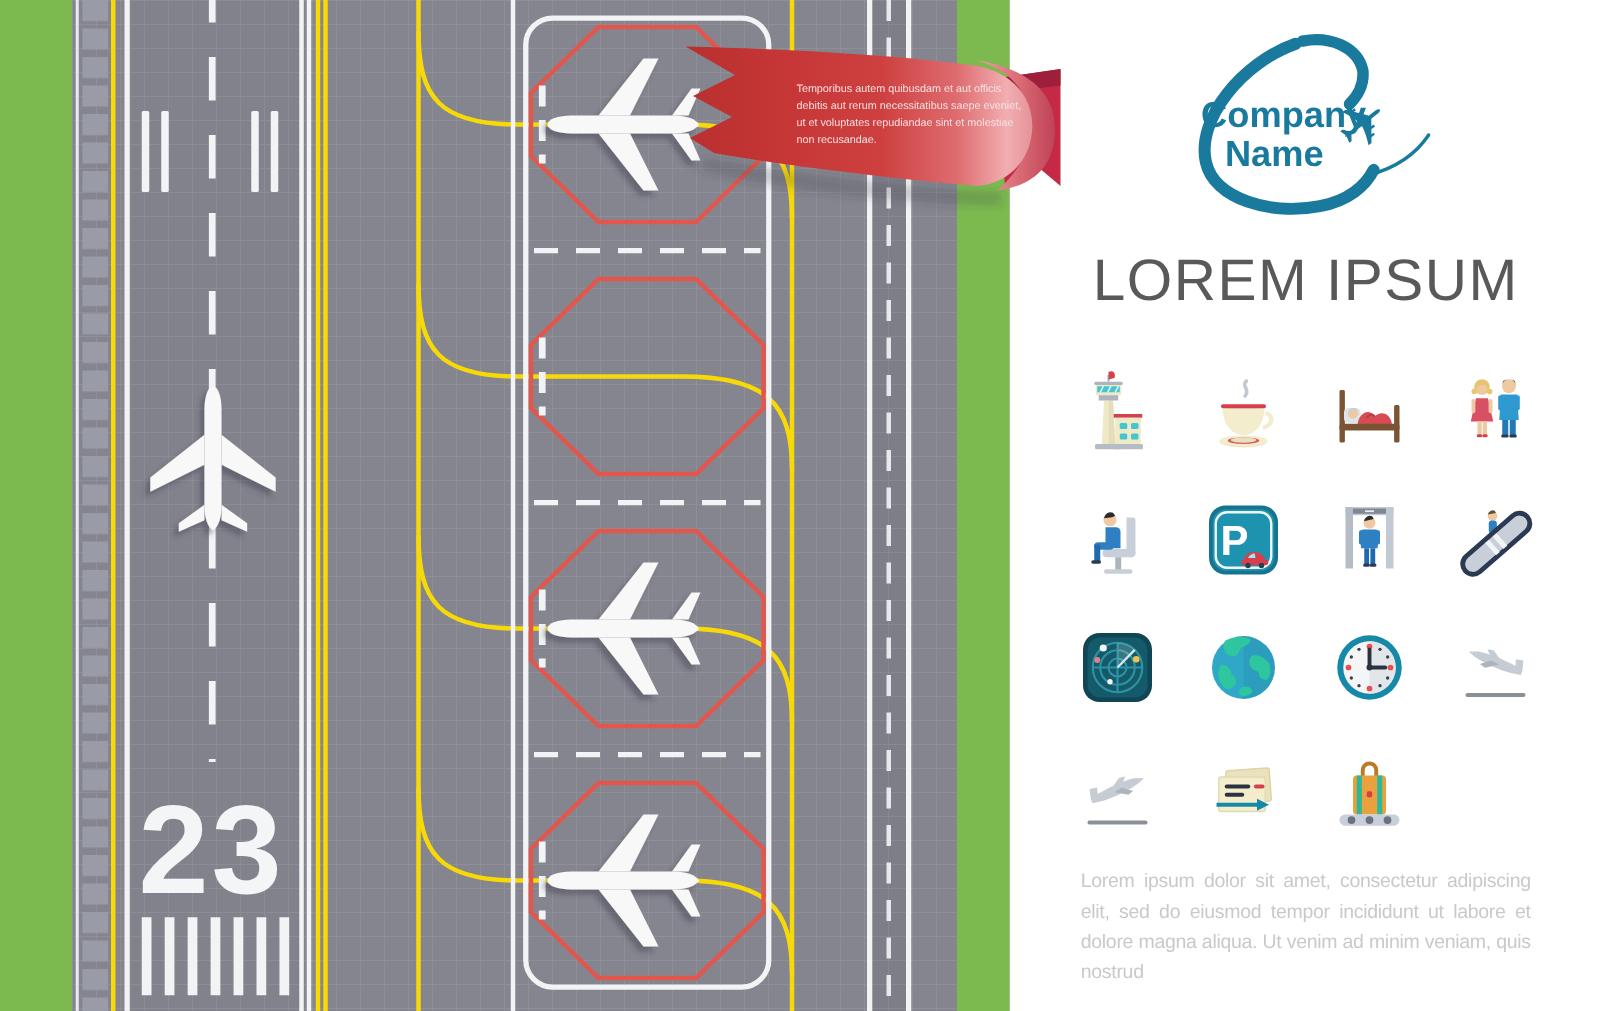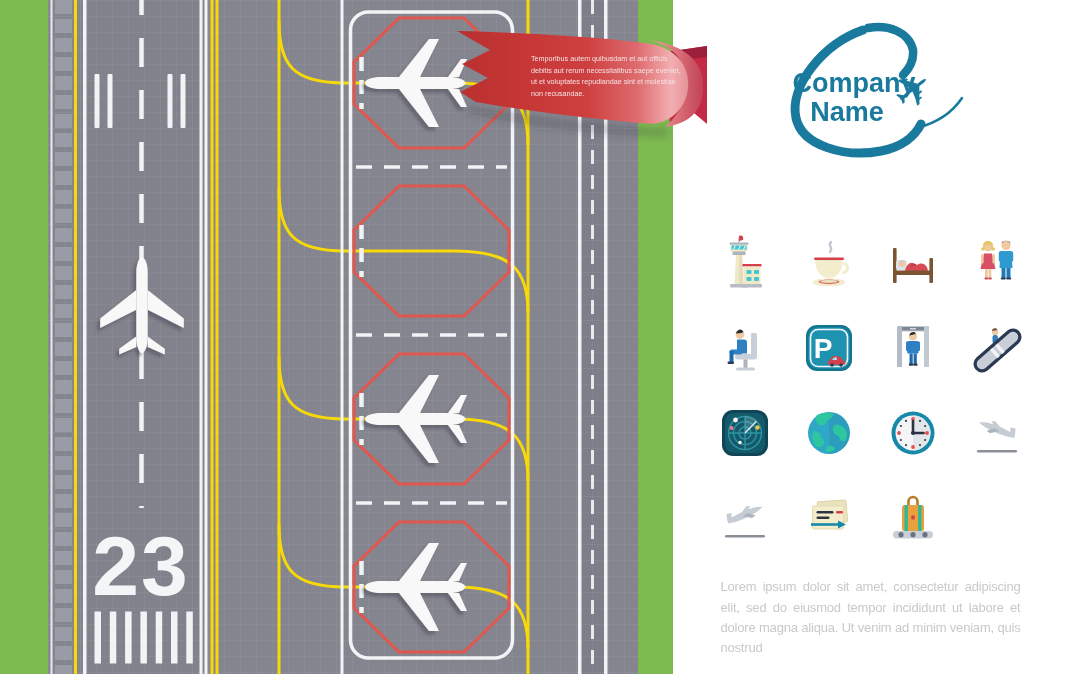--- a/index.html
+++ b/index.html
@@ -9,21 +9,21 @@
   
   #right-panel{position:absolute;left:673px;top:0;width:395px;height:658px;
                display:flex;flex-direction:column;align-items:center;justify-content:space-between;}
   #logo-svg{margin-top:22px;}
   #heading{margin-top:12px;font-size:39px;font-weight:400;color:#59595B;letter-spacing:1px;
            white-space:nowrap;}
   #icon-grid{margin-top:36px;display:grid;grid-template-columns:repeat(4,58px);
              grid-auto-rows:58px;column-gap:26px;row-gap:27px;}
   .cell{width:58px;height:58px;display:flex;align-items:center;justify-content:center;}
   .cell svg{width:56px;height:56px;}
-  #paragraph{margin-top:2px;width:300px;font-size:13px;line-height:1.55;color:#C8C9CB;
+  #paragraph{margin-top:18px;width:300px;font-size:13px;line-height:1.55;color:#C8C9CB;
              text-align:justify;text-align-last:justify;letter-spacing:-0.2px;}
   .rib-text{font-size:7.2px;fill:#F5E2E4;font-family:"Liberation Sans",sans-serif;}
   #runway-num{font-family:"Liberation Sans",sans-serif;font-weight:bold;}
   .logo-text{font-family:"Liberation Sans",sans-serif;font-weight:bold;fill:#1A7A9E;}
 </style>
 </head>
 <body>
 
 <div id="canvas">
 
@@ -196,20 +196,21 @@
     <g stroke="#1A7A9E" fill="none" stroke-linecap="round">
       <path d="M92,8 C52,22 18,64 25,96 C31,124 74,136 110,129 C131,125 144,114 150,102" stroke-width="9"></path>
       <path d="M97,6 C117,2 138,10 142,28 C143,38 139,46 132,53" stroke-width="8.5"></path>
       <path d="M146,106 C165,101 181,91 191,76" stroke-width="2.5"></path>
     </g>
     <text class="logo-text" x="83" y="70" font-size="27" text-anchor="middle">Company</text>
     <text class="logo-text" x="76" y="99" font-size="27" text-anchor="middle">Name</text>
     <text x="142" y="84" font-size="46" fill="#1A7A9E" text-anchor="middle" transform="rotate(-38 142 68)">✈</text>
   </svg>
 
+  <div id="heading">LOREM IPSUM</div>
 
   <div id="icon-grid">
 
     <div class="cell">
           <svg viewBox="0 0 56 56">
       <rect x="13" y="49" width="18" height="3.5" rx="1" fill="#B6BCC6"></rect>
       <path d="M19,20 h6 l1.5,29 h-9 Z" fill="#EFE9C8"></path>
             <path d="M22.2,20 h2.8 l1.5,29 h-4.5 Z" fill="#E4DDBA"></path>
       <rect x="15.5" y="16" width="13" height="4" fill="#AEB4BE"></rect>
       <rect x="13.5" y="9.5" width="17" height="7" rx="1" fill="#EFE9C8"></rect>

